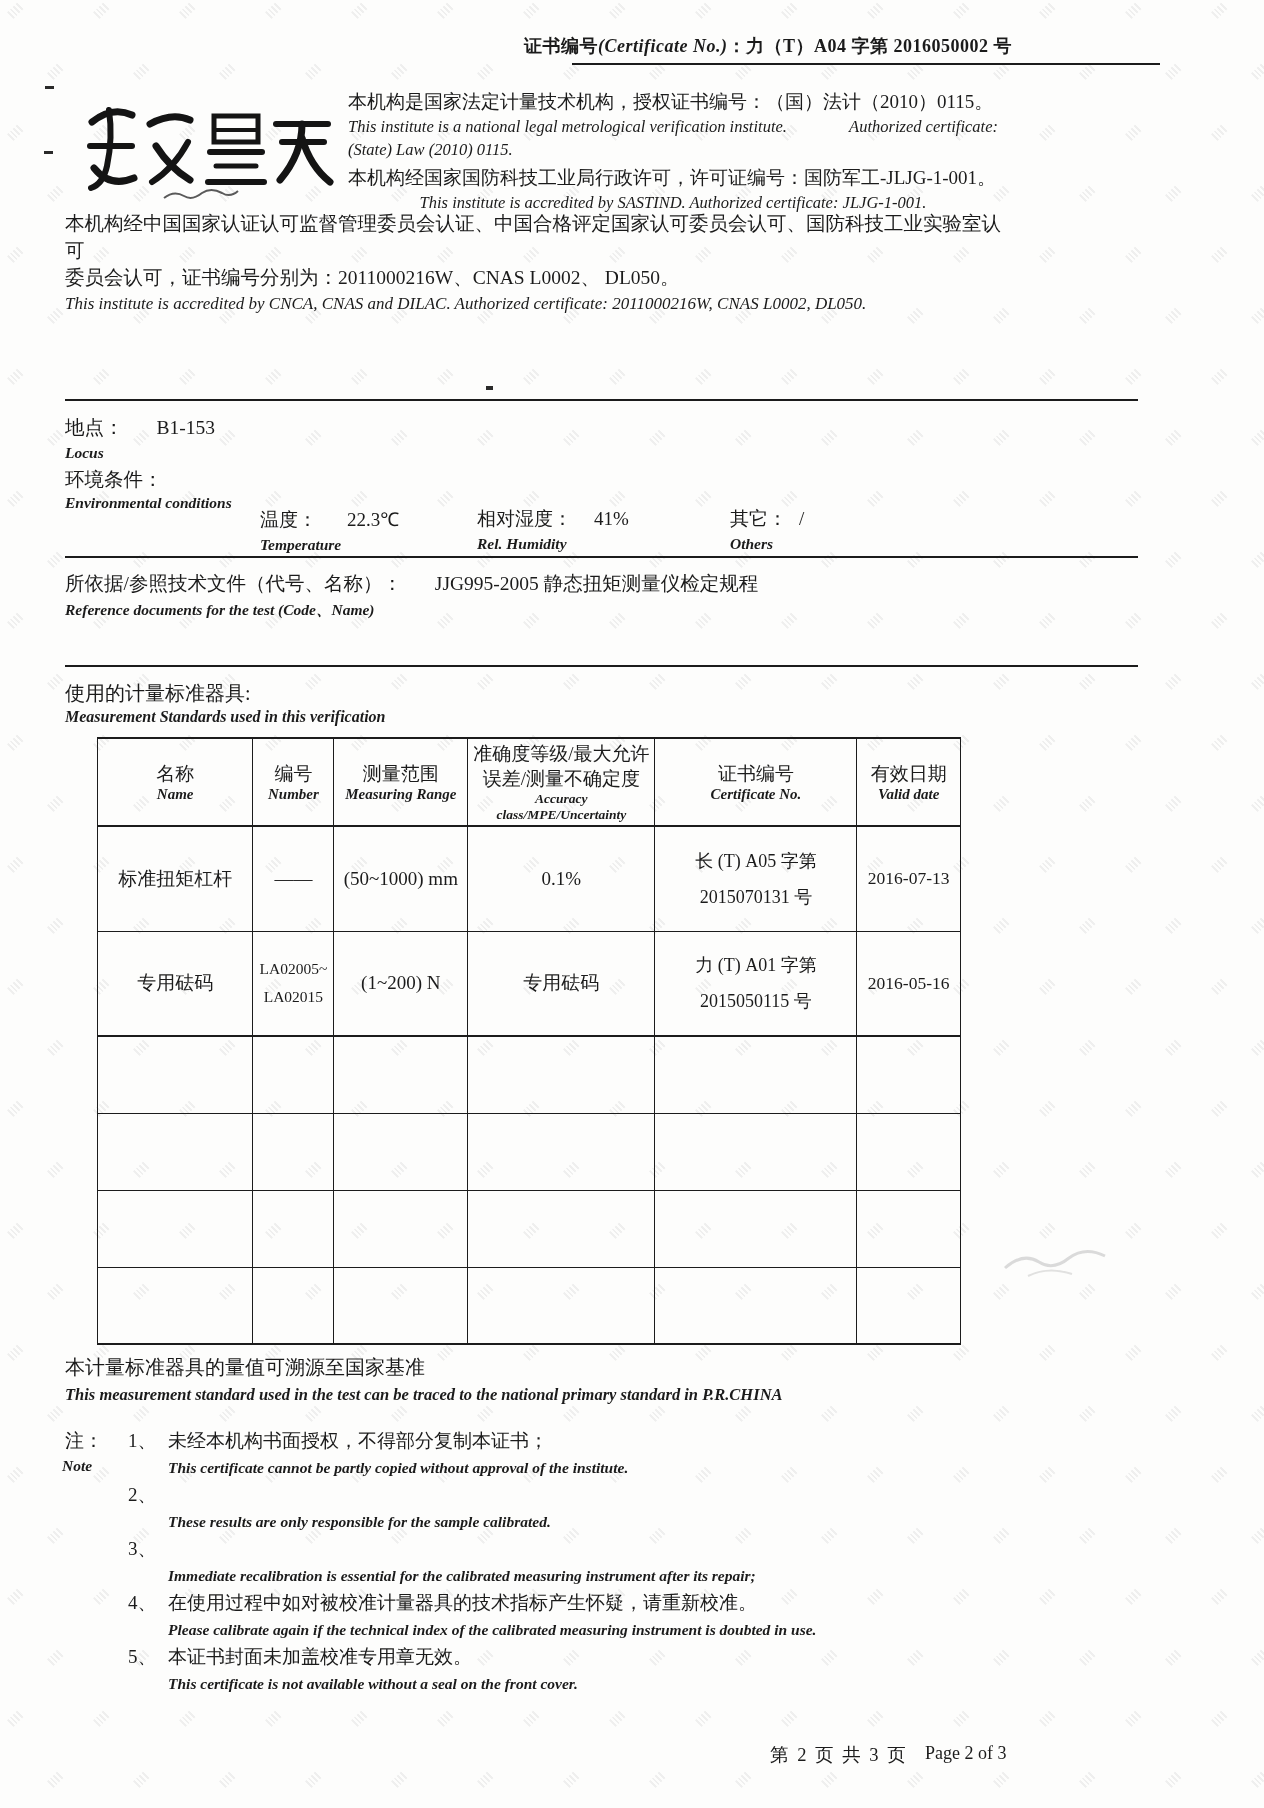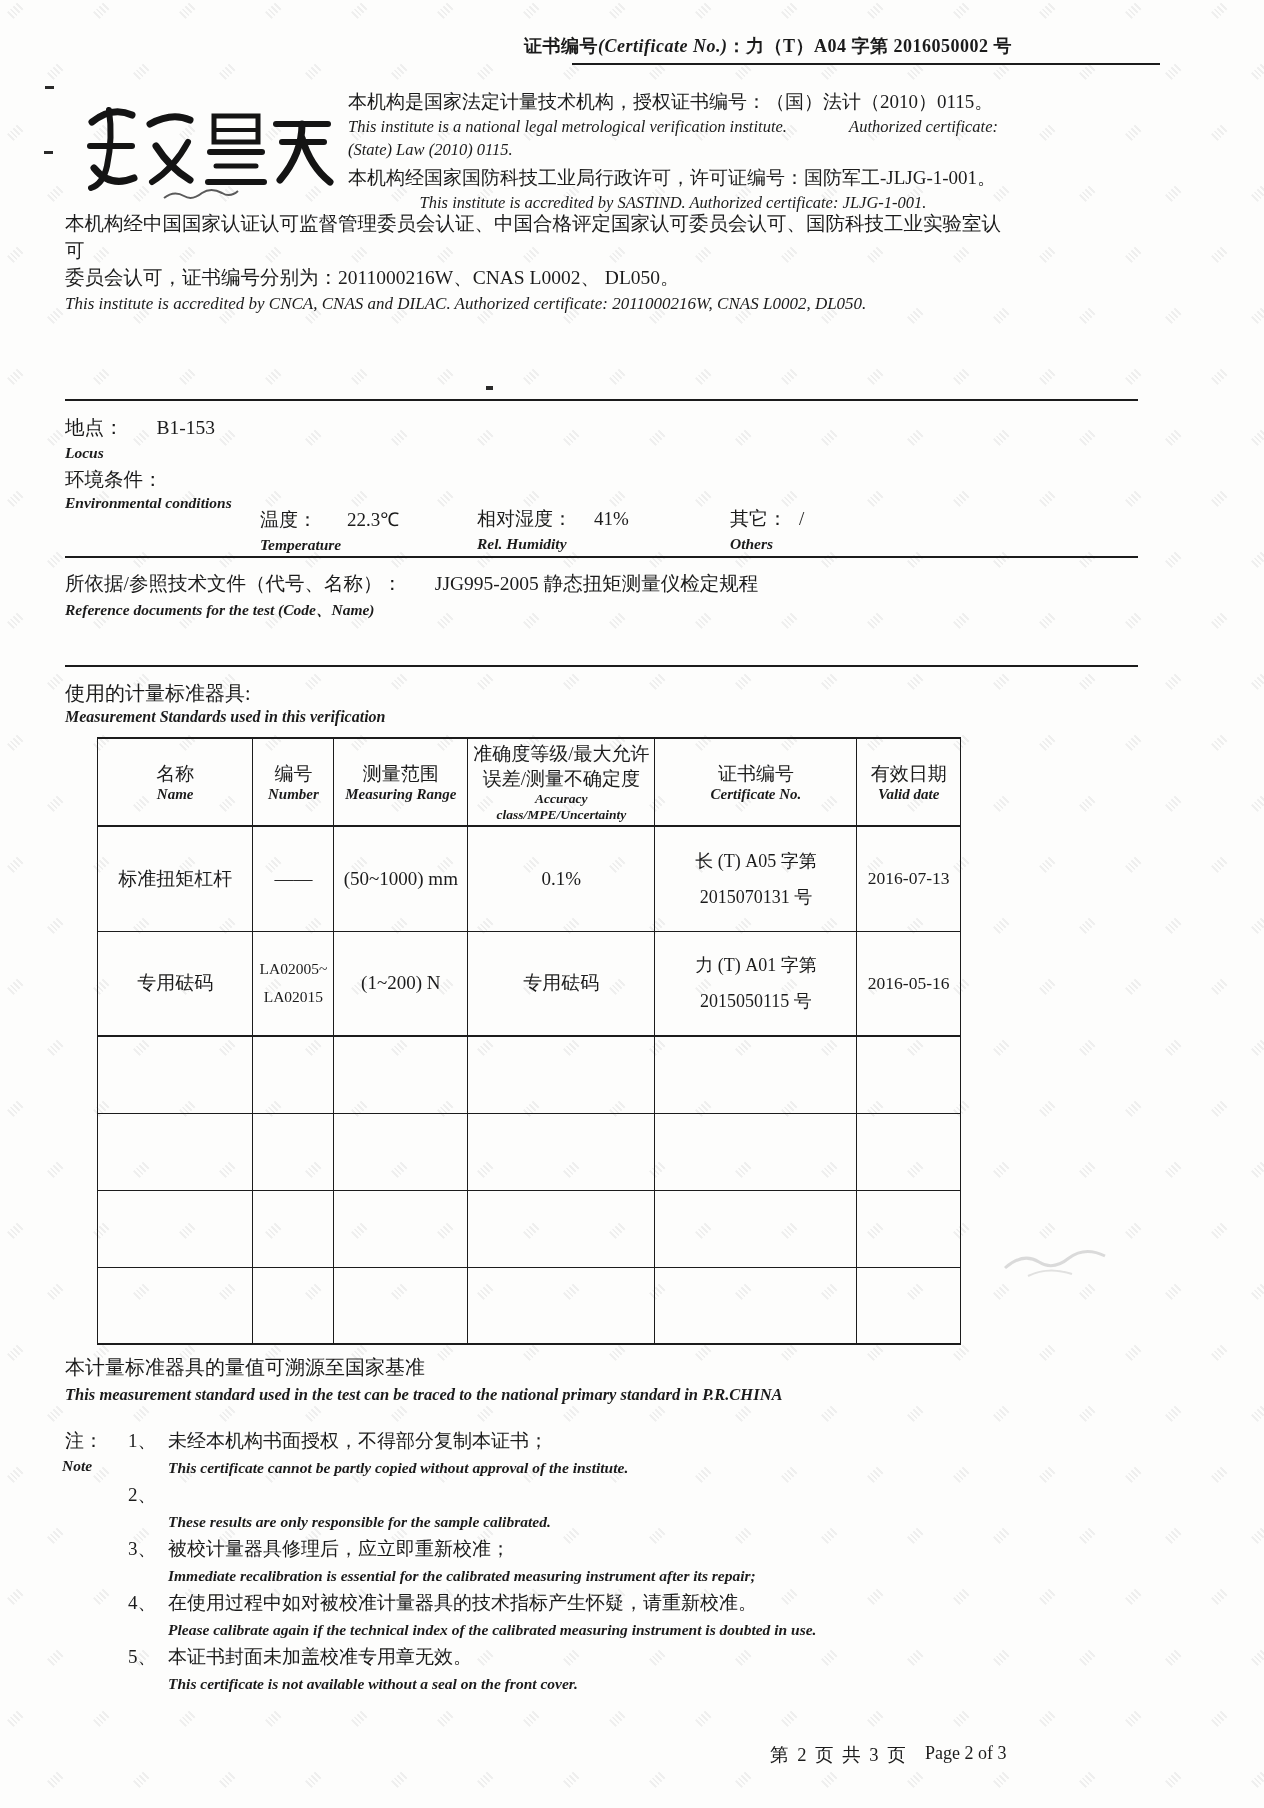--- a/index.html
+++ b/index.html
@@ -741,21 +741,20 @@
     </div>
     <div class="note-item">
       <div class="note-line zh-l zh">
           <span class="note-num">2、</span>
         </div>
       <div class="note-line en-l en-bi">These results are only responsible for the sample calibrated.</div>
     </div>
     <div class="note-item">
       <div class="note-line zh-l zh">
           <span class="note-num">3、</span>
-          <span>被校计量器具修理后，应立即重新校准；</span>
         </div>
       <div class="note-line en-l en-bi">Immediate recalibration is essential for the calibrated measuring instrument after its repair;</div>
     </div>
     <div class="note-item">
       <div class="note-line zh-l zh">
           <span class="note-num">4、</span>
           <span>在使用过程中如对被校准计量器具的技术指标产生怀疑，请重新校准。</span>
         </div>
       <div class="note-line en-l en-bi">Please calibrate again if the technical index of the calibrated measuring instrument is doubted in use.</div>
     </div>

